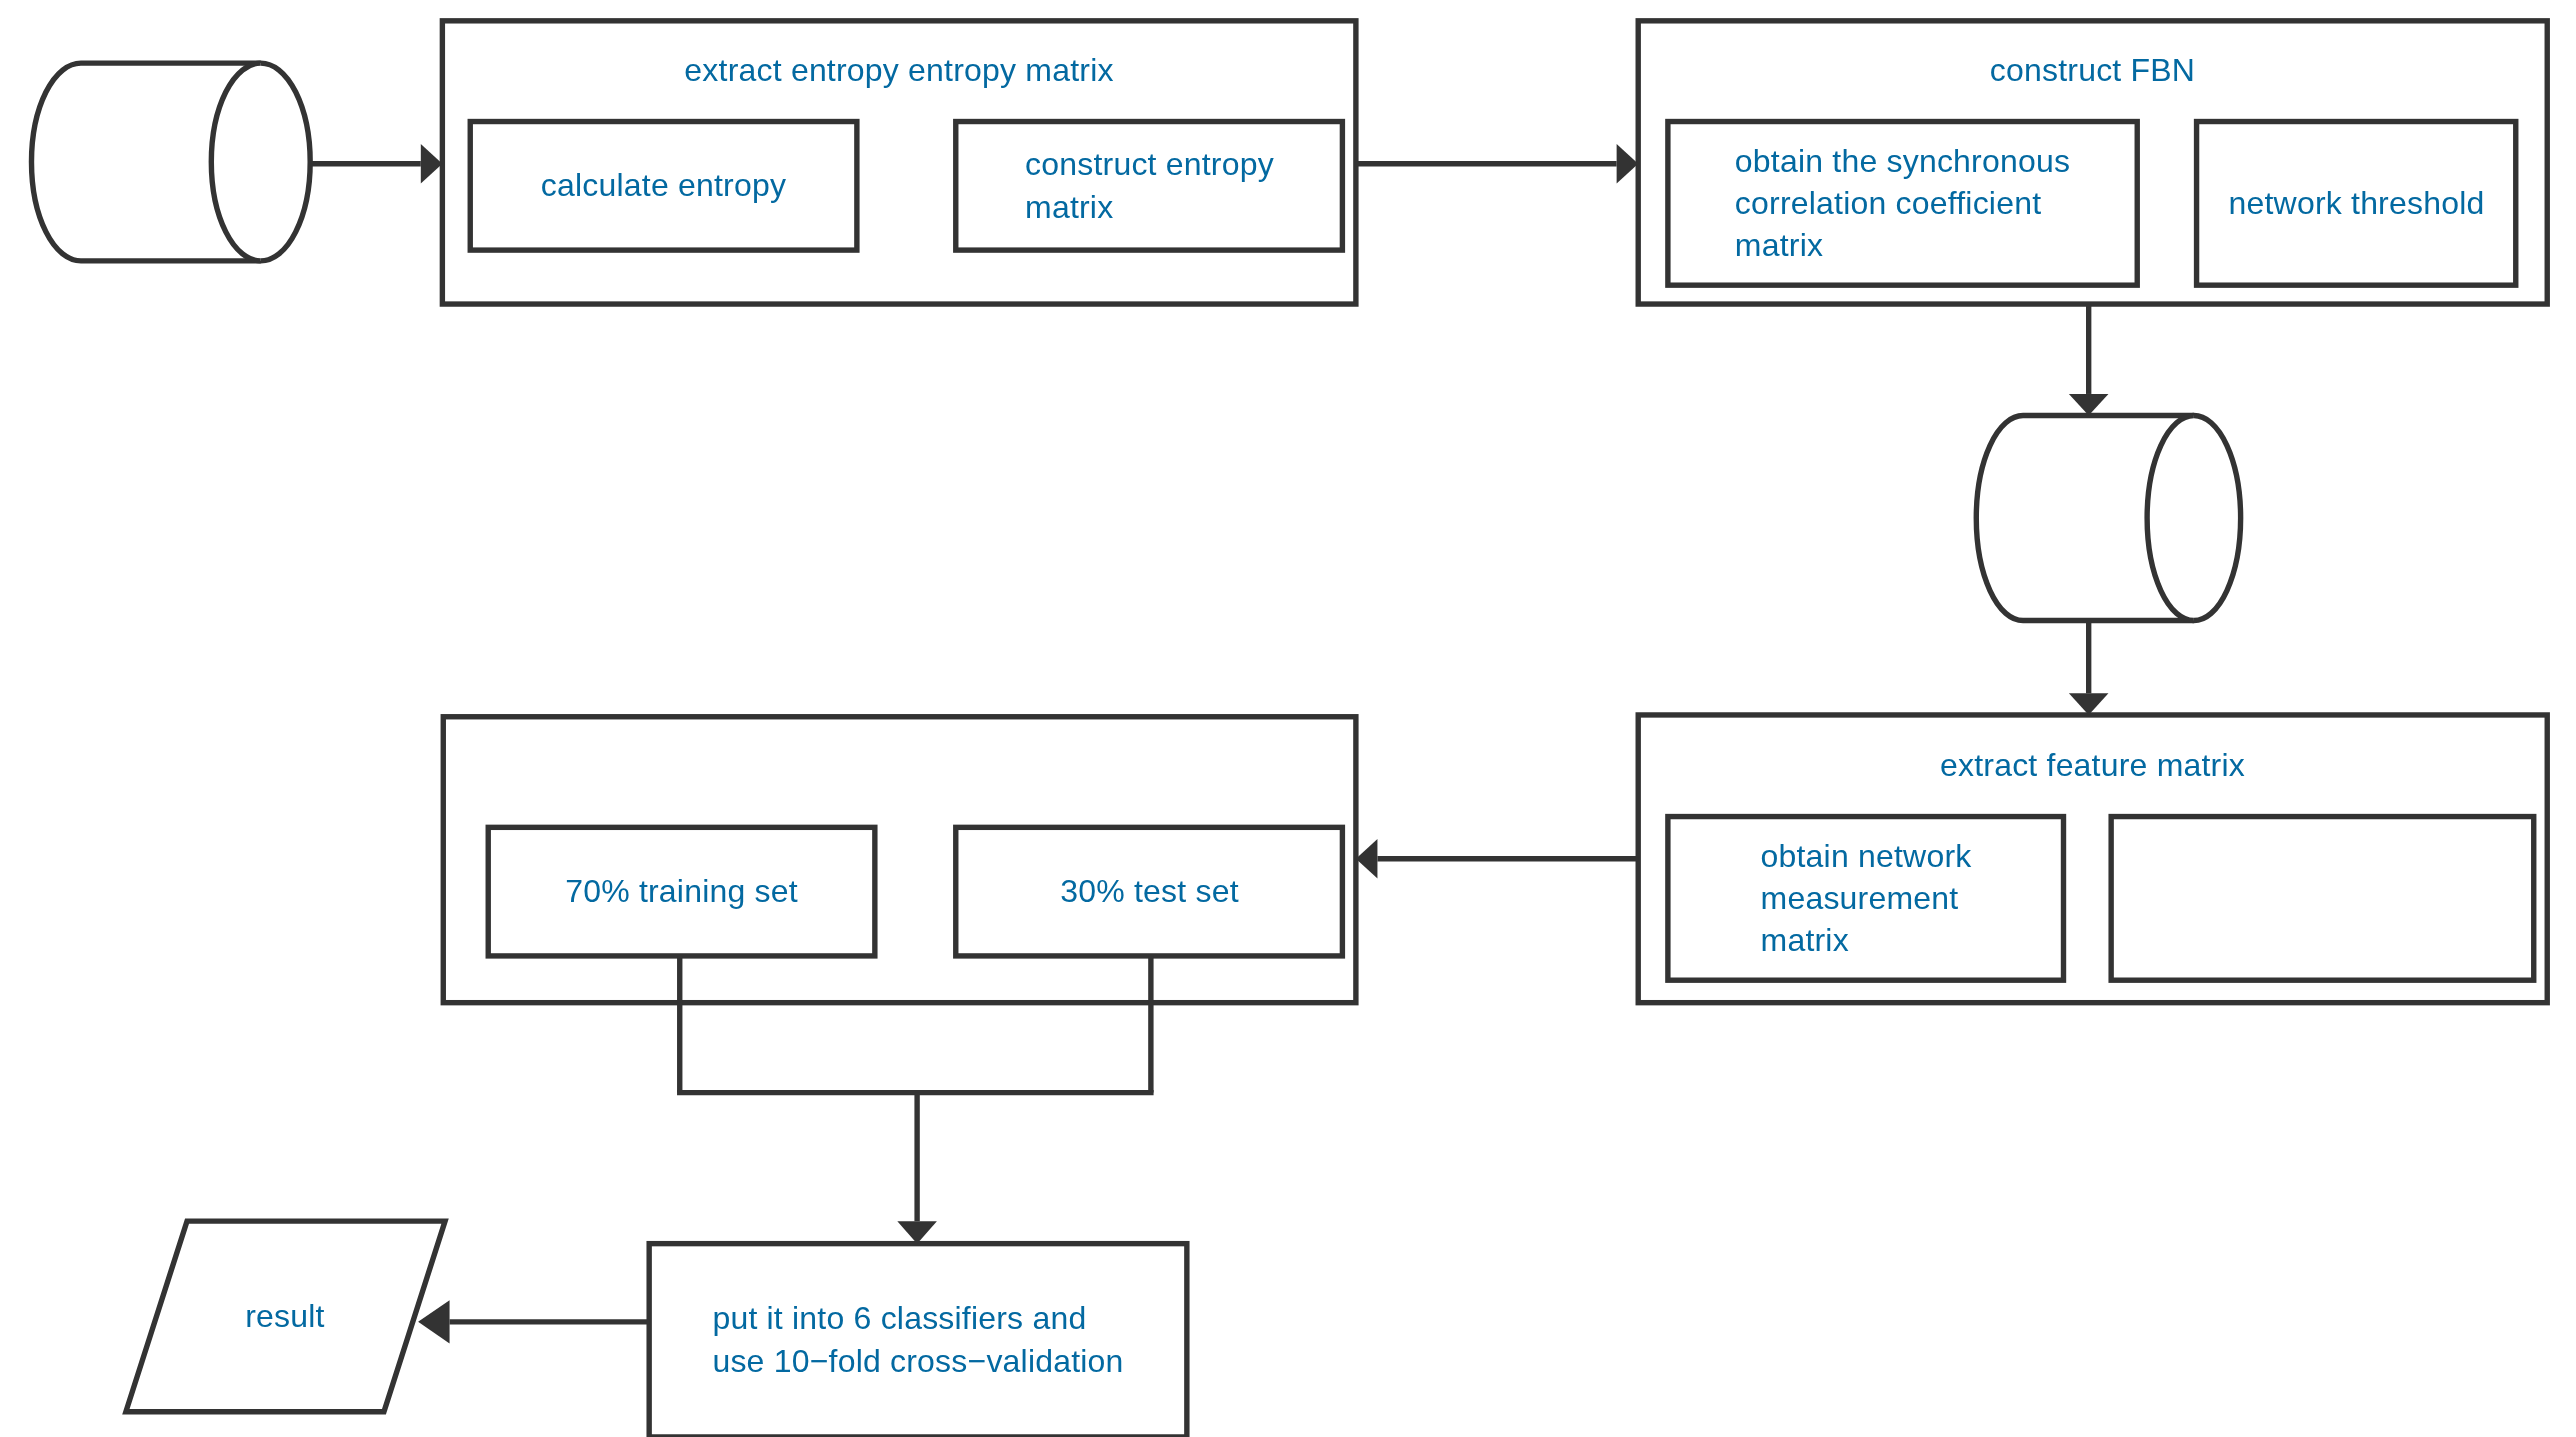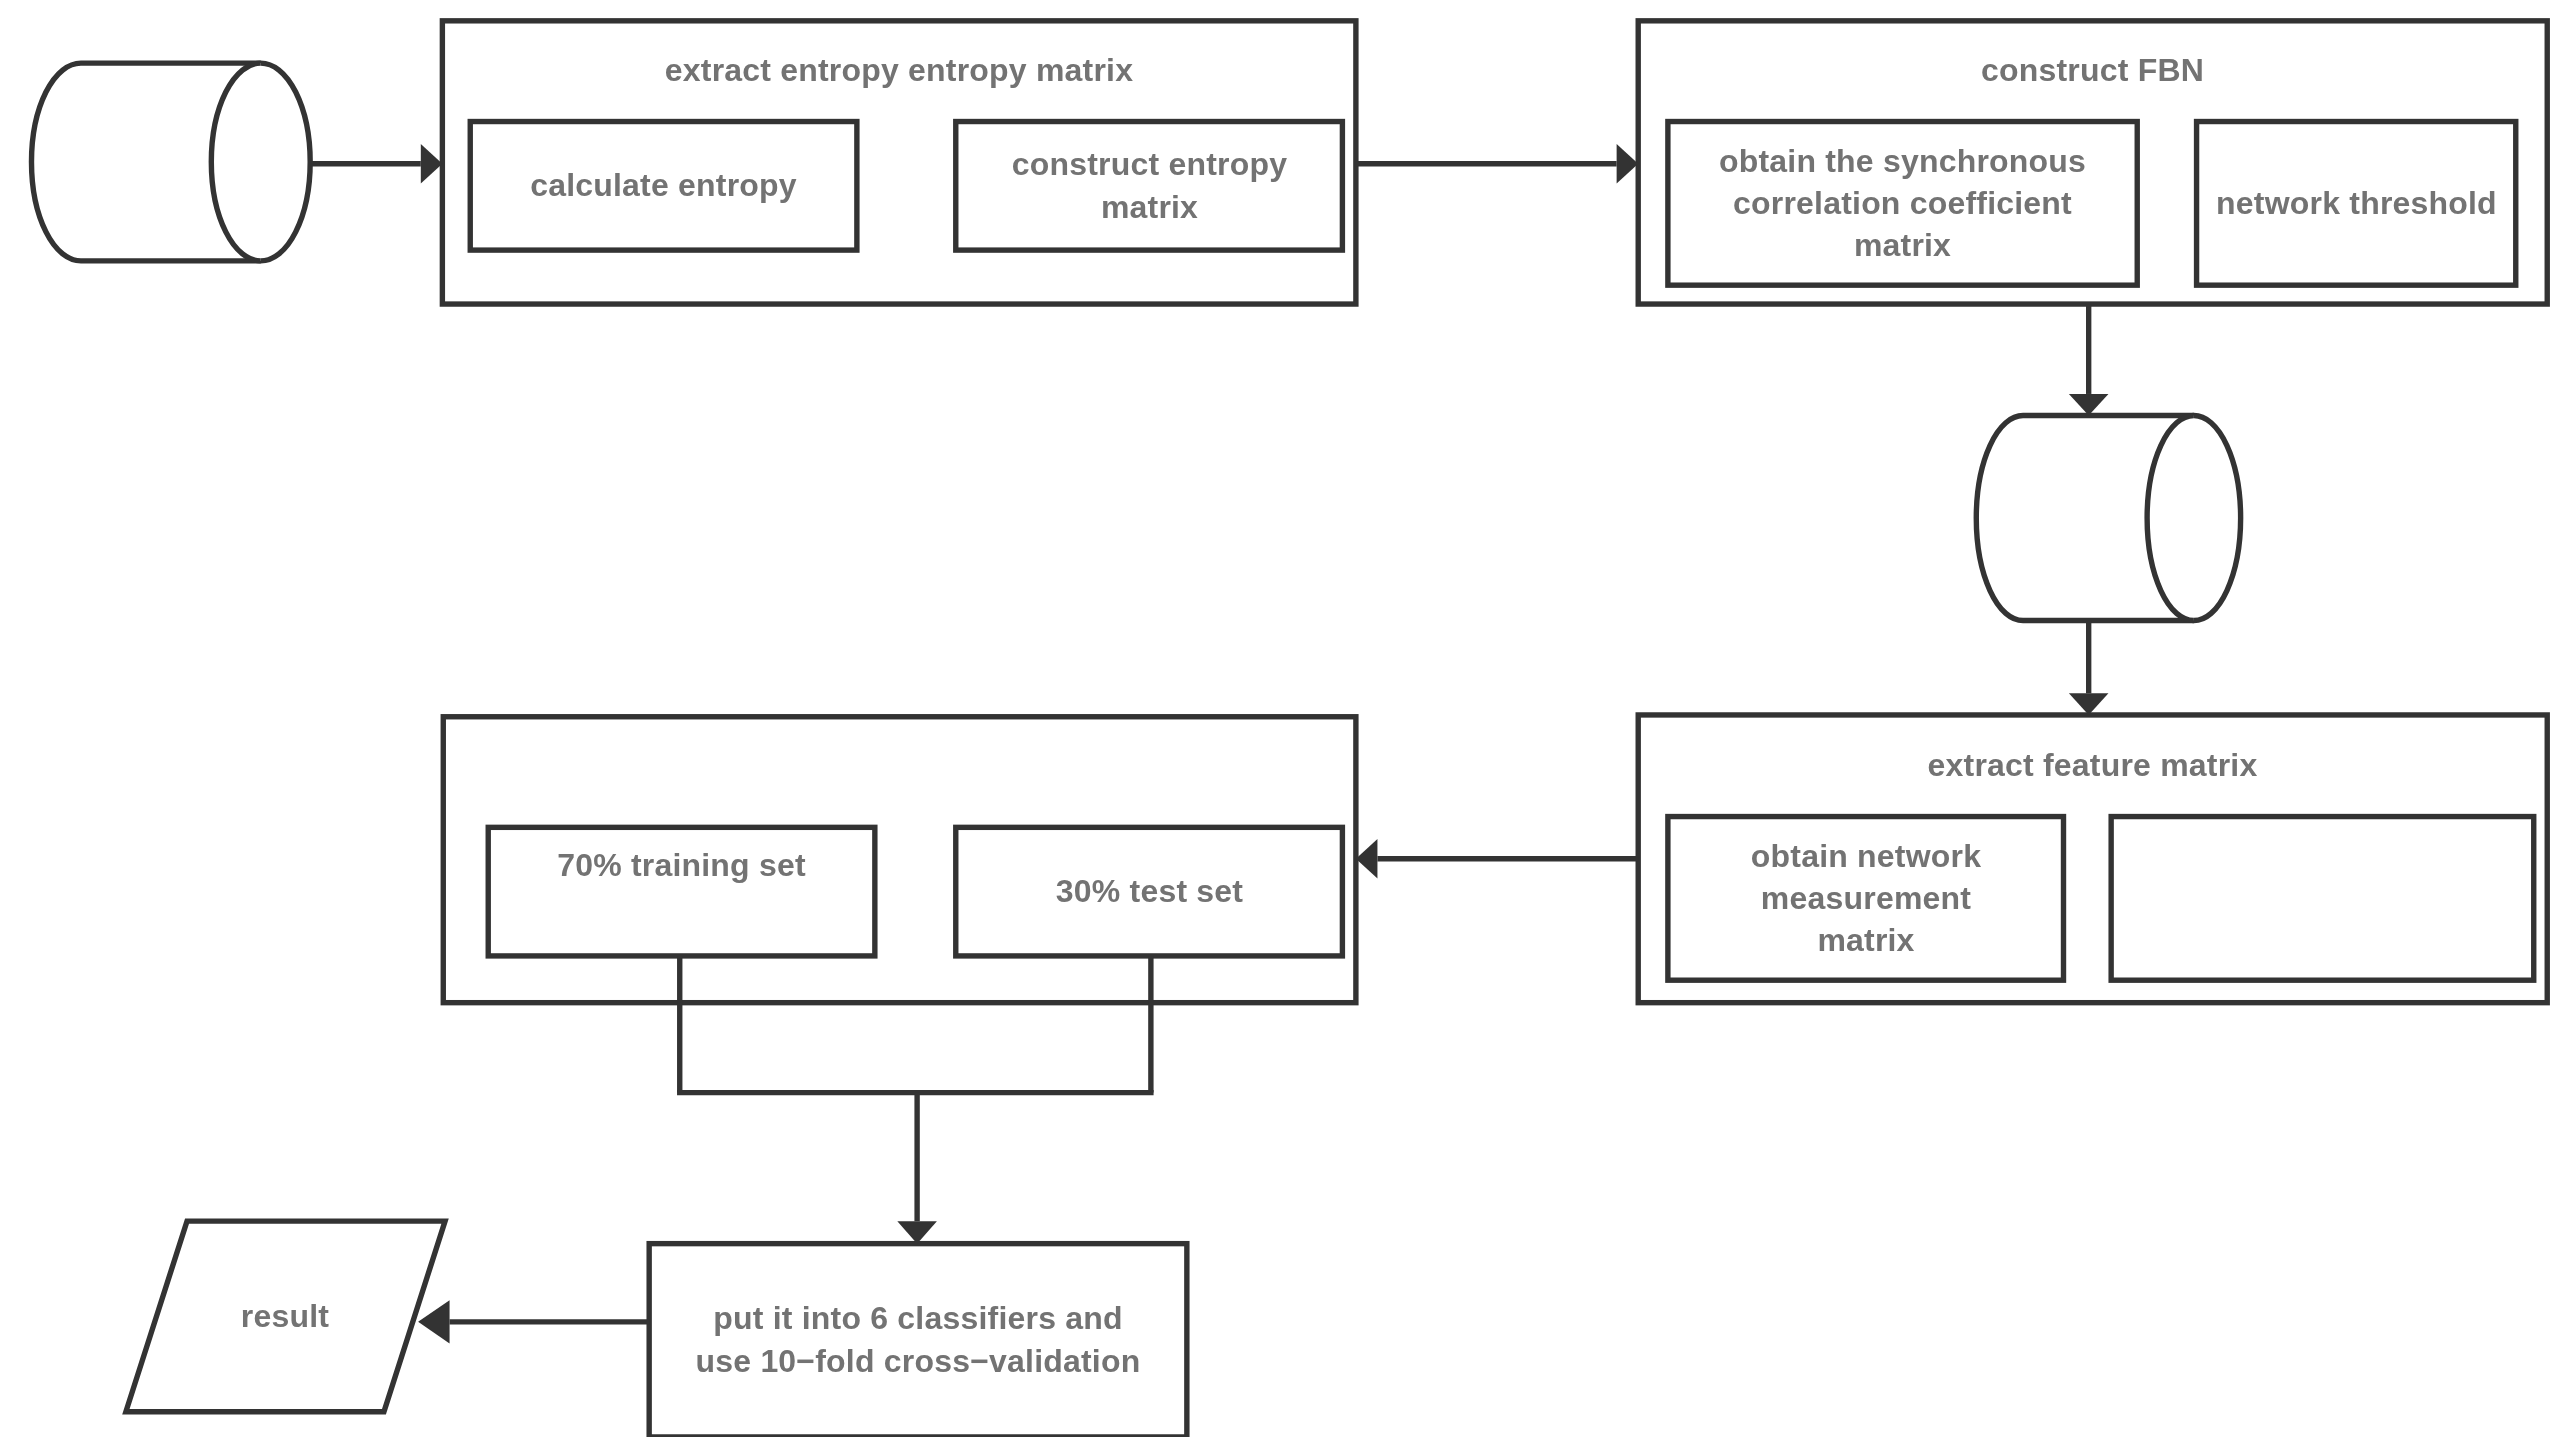--- a/index.html
+++ b/index.html
@@ -33,28 +33,26 @@
   .conn {
     stroke: #333333;
     stroke-width: 6;
     fill: none;
   }
   .conn-head {
     fill: #333333;
   }
   .lbl {
     position: absolute;
-    color: #737373;
+    color: #0369a1;
     font-size: 32px;
     line-height: 1.32;
-    text-align: center;
     letter-spacing: 0.2px;
     white-space: pre-line;
     pointer-events: none;
-    font-weight: bold;
   }
   .lbl-center {
     display: flex;
     align-items: center;
     justify-content: center;
   }
   .group-title {
     font-size: 32px;
   }
 </style>
@@ -172,21 +170,21 @@
 
   <div class="lbl lbl-center group-title" style="left:1638px; top:744px; width:909px; height:43px;">
     <span>extract feature matrix</span>
   </div>
   <div class="lbl lbl-center" style="left:1668px; top:816px; width:396px; height:164px;">
     <span>obtain network
 measurement
 matrix</span>
   </div>
 
-  <div class="lbl lbl-center" style="left:488px; top:801px; width:387px; height:129px;">
+  <div class="lbl lbl-center" style="left:488px; top:827px; width:387px; height:129px;">
     <span>70% training set</span>
   </div>
   <div class="lbl lbl-center" style="left:956px; top:827px; width:387px; height:129px;">
     <span>30% test set</span>
   </div>
 
   <div class="lbl lbl-center" style="left:649px; top:1243px; width:538px; height:193px;">
     <span>put it into 6 classifiers and
 use 10−fold cross−validation</span>
   </div>

